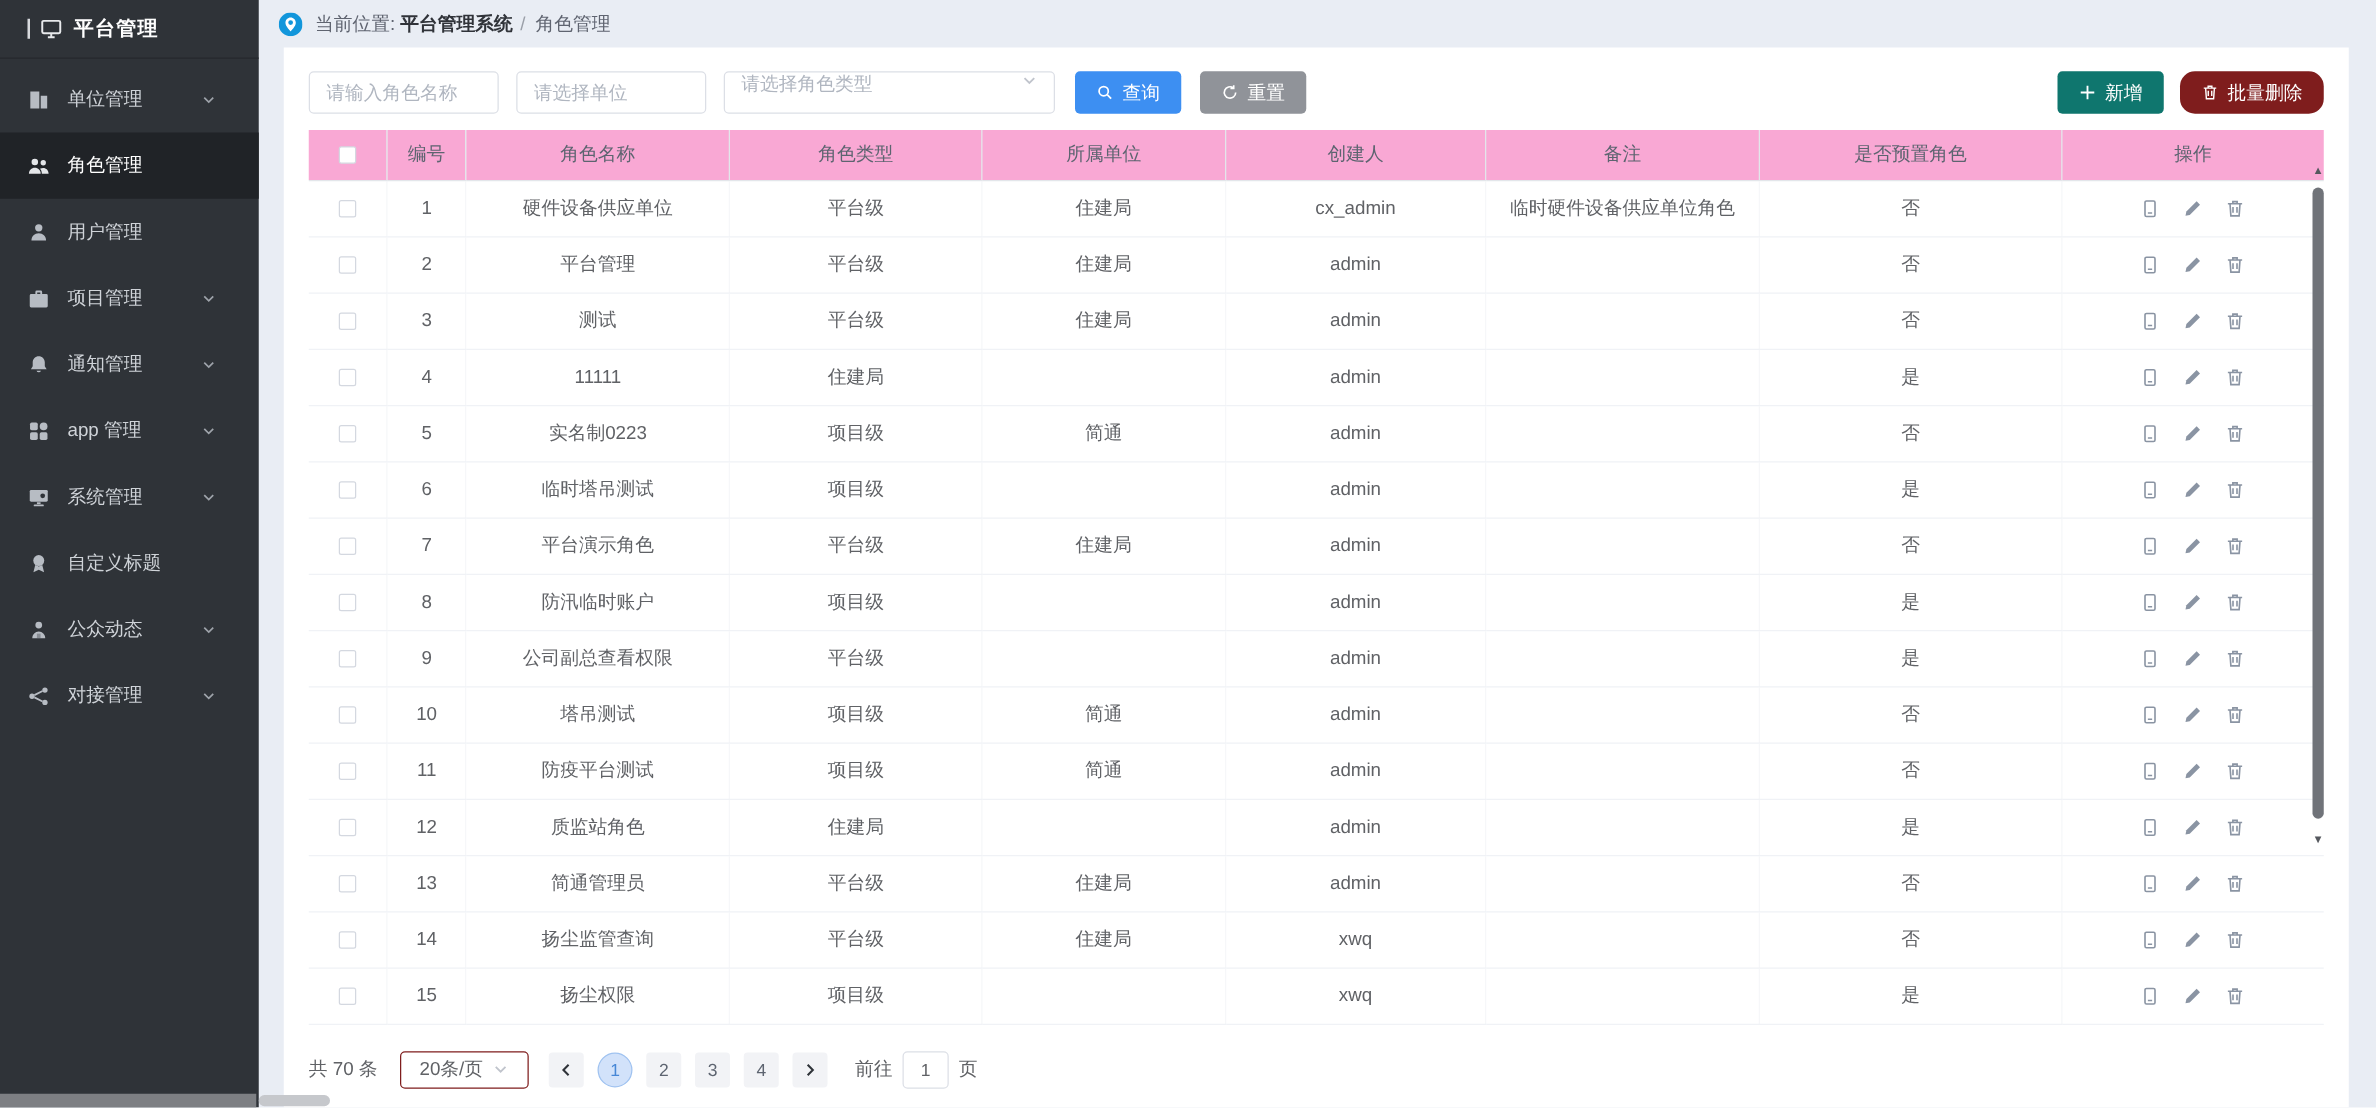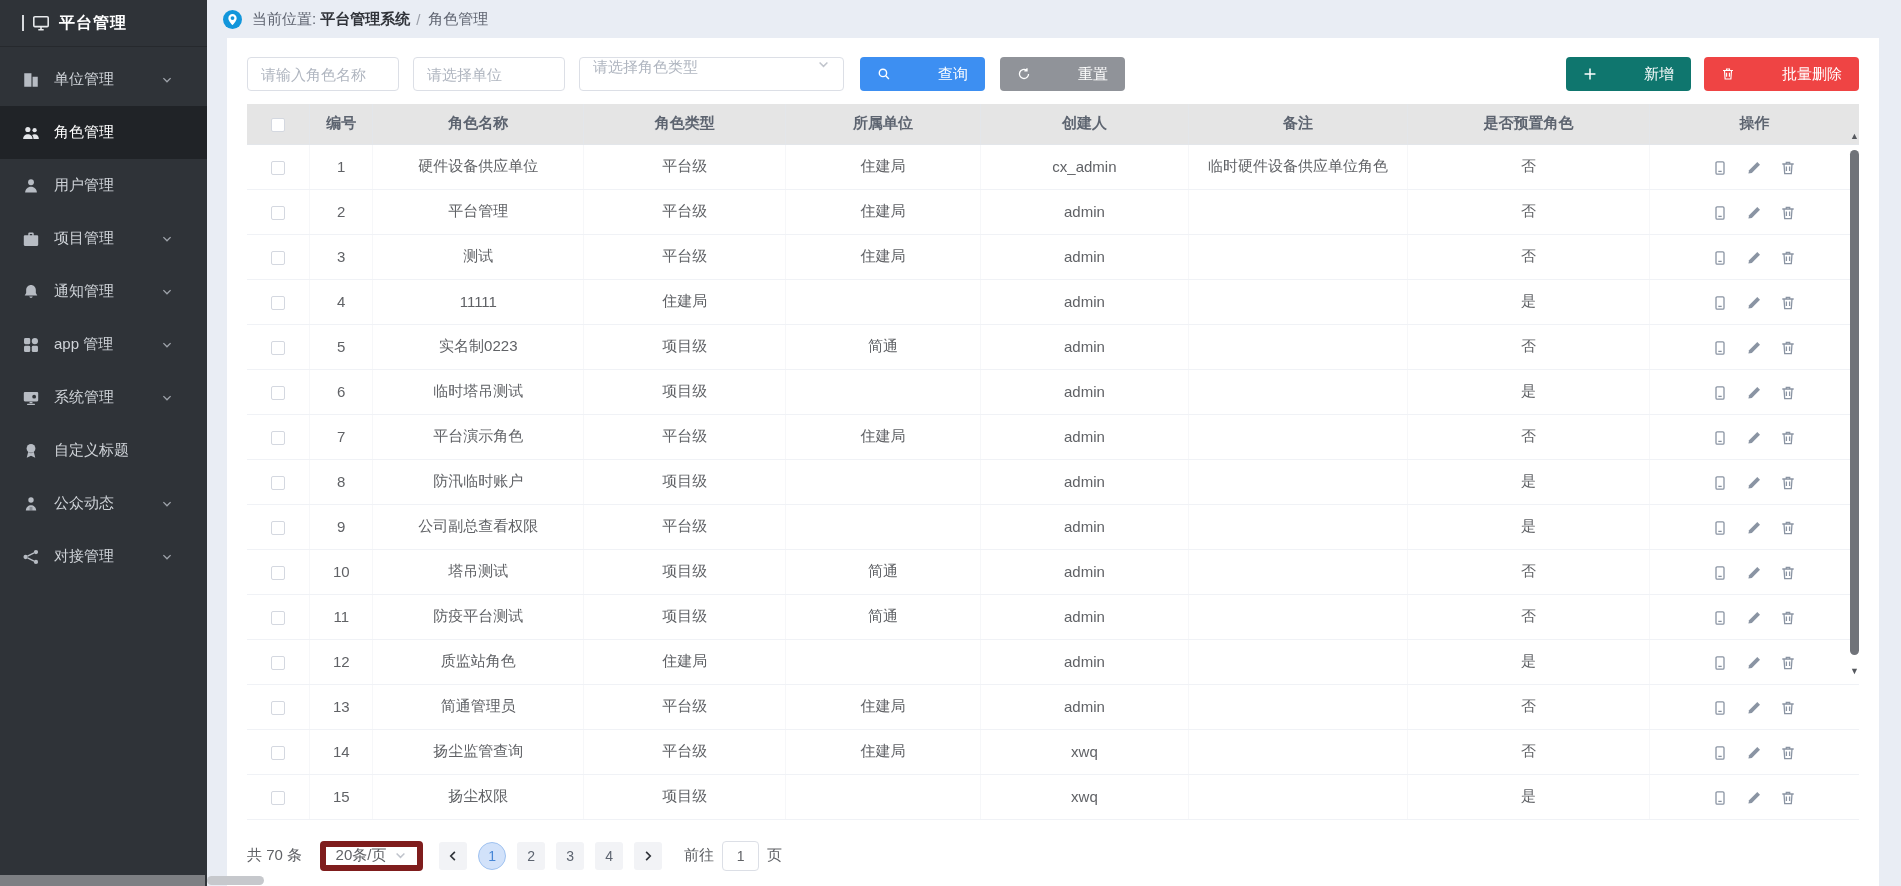--- a/index.html
+++ b/index.html
@@ -36,49 +36,49 @@
 
   
   .toolbar { display:flex; align-items:center; padding:19px 20px 0 20px; height:53px; }
   .f-input { width:152px; height:34px; border:1px solid #dcdfe6; border-radius:4px; padding:0 13px; font-size:15px; color:#606266; outline:none; font-family:inherit; }
   .f-input::placeholder { color:#b0b6c0; }
   .f-input + .f-input, .f-select { margin-left:14px; }
   .f-select { width:265px; height:34px; border:1px solid #dcdfe6; border-radius:4px; display:flex; align-items:flex-start; padding:0 13px; font-size:15px; color:#b0b6c0; cursor:pointer; background:#fff; }
   .f-select .sel-text { flex:1; }
   .sel-chevron { width:13px; height:13px; color:#c0c4cc; display:inline-flex; }
   .sel-chevron svg { width:13px; height:13px; }
-  .btn { height:34px; border:none; border-radius:4px; display:inline-flex; align-items:center; padding:0 17px; font-size:15px; color:#fff; cursor:pointer; font-family:inherit;gap:40px; }
+  .btn { height:34px; border:none; border-radius:4px; display:inline-flex; align-items:center; padding:0 17px; font-size:15px; color:#fff; cursor:pointer; font-family:inherit; }
   .btn .b-icon { width:14px; height:14px; margin-right:7px; display:inline-flex; }
   .btn .b-icon svg { width:14px; height:14px; }
   .btn-query { background:#3d8ff2; margin-left:16px; }
   .btn-reset { background:#909399; margin-left:15px; }
   .toolbar-right { margin-left:auto; display:flex; }
   .btn-add { background:#0f766e; }
-  .btn-del { background:#ef4444; margin-left:13px; }
+  .btn-del { background:#7f1d1d; margin-left:13px;border-radius:12px; }
 
   
   .table-wrap { position:relative; margin:13px 20px 0 20px; }
   table { width:100%; border-collapse:collapse; table-layout:fixed; }
-  thead th { height:40px; background:#e5e5e5; color:#5d6470; font-size:15px; font-weight:bold; border-right:1px solid #e3e6ea; border-bottom:1px solid #e3e6ea; }
+  thead th { height:40px; background:#f9a8d4; color:#5d6470; font-size:15px; font-weight:normal; border-right:1px solid #e3e6ea; border-bottom:1px solid #e3e6ea; }
   thead th:last-child { border-right:none; }
   tbody td { height:45px; text-align:center; font-size:15px; color:#606266; border-bottom:1px solid #f0f2f6; border-right:1px solid #f6f7f9; background:#fff; white-space:nowrap; overflow:hidden; }
   tbody td:last-child { border-right:none; }
   .cb { display:inline-block; width:14px; height:14px; border:1px solid #d4d8e0; border-radius:2px; background:#fff; vertical-align:middle; cursor:pointer; }
   .op-icon { display:inline-flex; width:16px; height:16px; color:#8a94a3; margin:0 9px; cursor:pointer; vertical-align:middle; }
   .op-icon svg { width:16px; height:16px; }
 
   
   .vscroll { position:absolute; top:26px; right:-2px; width:13px; height:565px; display:flex; flex-direction:column; align-items:center; }
   .vs-arrow { font-size:9px; color:#55585e; line-height:12px; height:12px; cursor:pointer; }
   .vs-thumb { width:9px; border-radius:5px; background:#707379; margin:8px 0 10px 0; height:505px; cursor:grab; }
 
   
   .pagination { display:flex; align-items:center; margin:20px 20px 0 20px; height:32px; font-size:15px; color:#606266; }
   .pg-total { margin-right:18px; }
-  .pg-size { width:103px; height:30px; border:6px solid #7f1d1d; border-radius:4px; display:flex; align-items:center; justify-content:center; color:#606266; cursor:pointer; }
+  .pg-size { width:103px; height:30px; border:1px solid #7f1d1d; border-radius:4px; display:flex; align-items:center; justify-content:center; color:#606266; cursor:pointer; }
   .pg-size .sel-chevron { margin-left:8px; }
   .pg-arrow { width:28px; height:28px; border:none; background:#f2f3f6; border-radius:3px; margin-left:16px; display:inline-flex; align-items:center; justify-content:center; color:#2f3339; cursor:pointer; }
   .pg-arrow svg { width:12px; height:12px; }
   .pg-arrow.next { margin-left:11px; }
   .pg-btn { min-width:28px; height:28px; border:none; background:#f2f3f6; border-radius:3px; margin-left:11px; font-size:14px; color:#5d6470; cursor:pointer; font-family:inherit; }
   .pg-btn.active { border-radius:50%; background:#d2e2fa; border:1px solid #9fc2f0; color:#4787d6; }
   .pg-goto { margin-left:22px; }
   .pg-input { width:37px; height:30px; border:1px solid #dcdfe6; border-radius:4px; text-align:center; font-size:14px; color:#606266; margin:0 8px; outline:none; font-family:inherit; }
 
   

